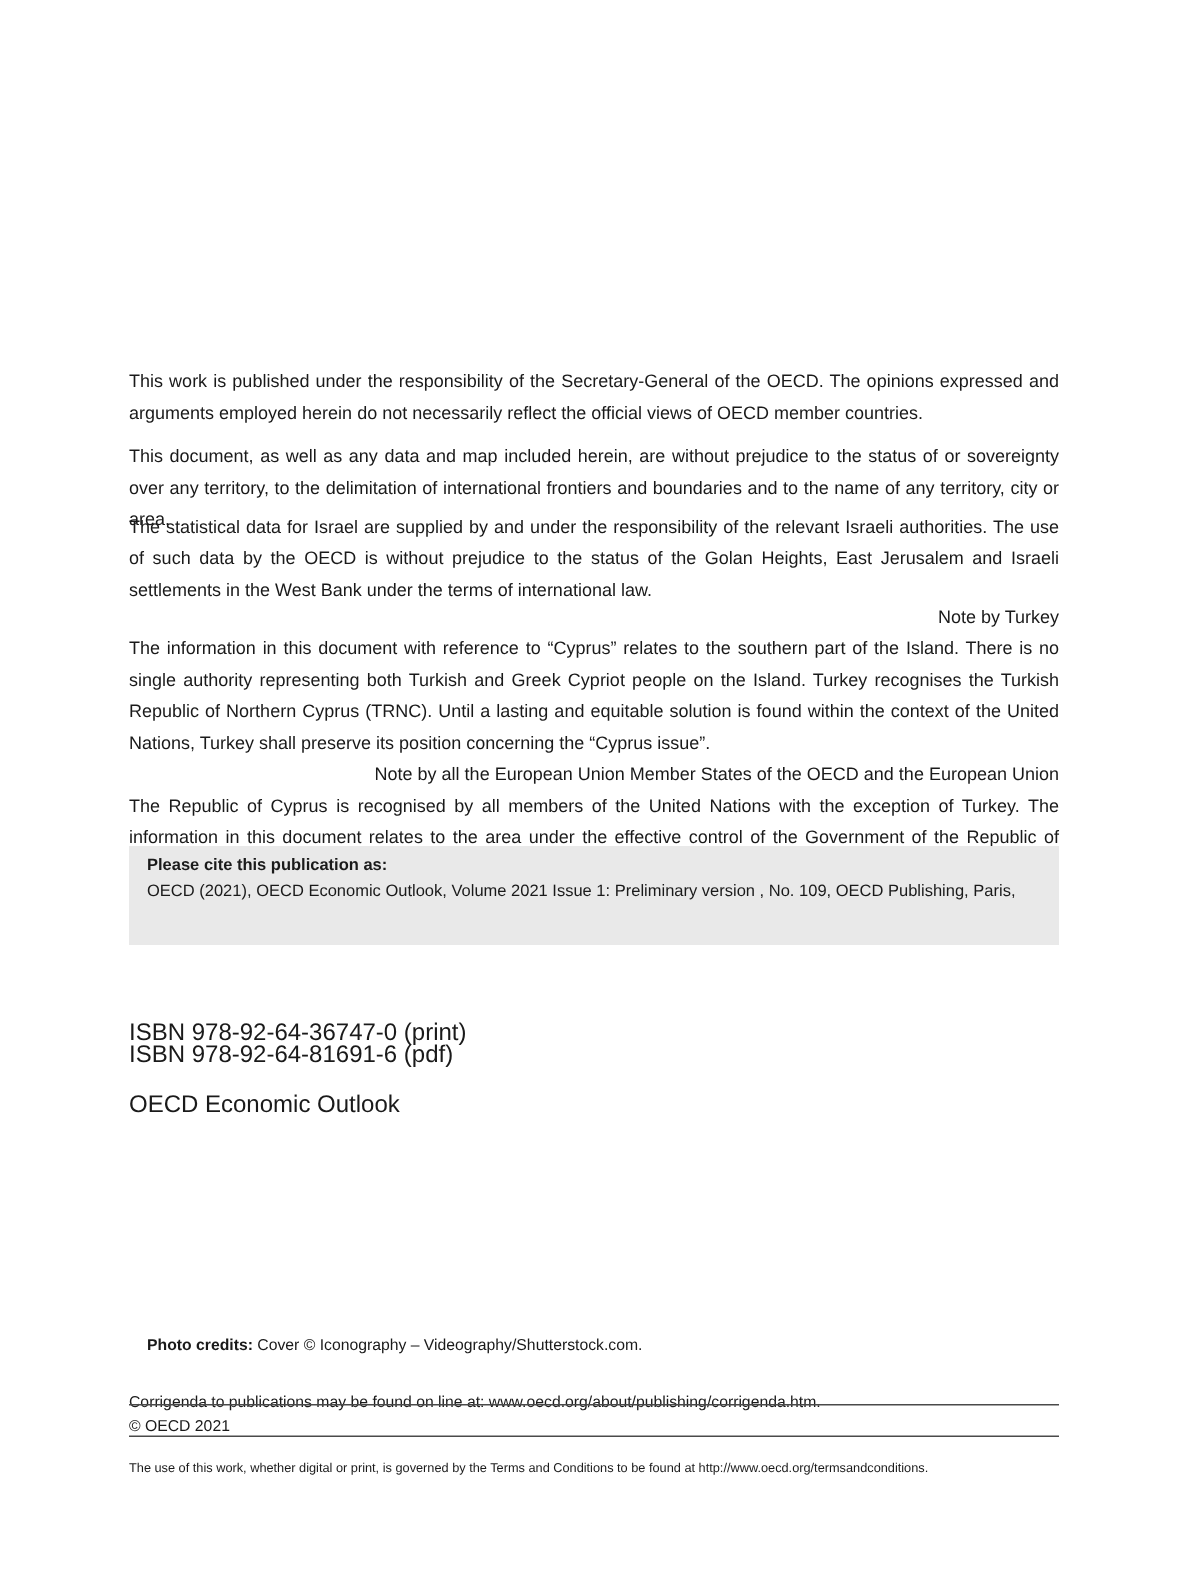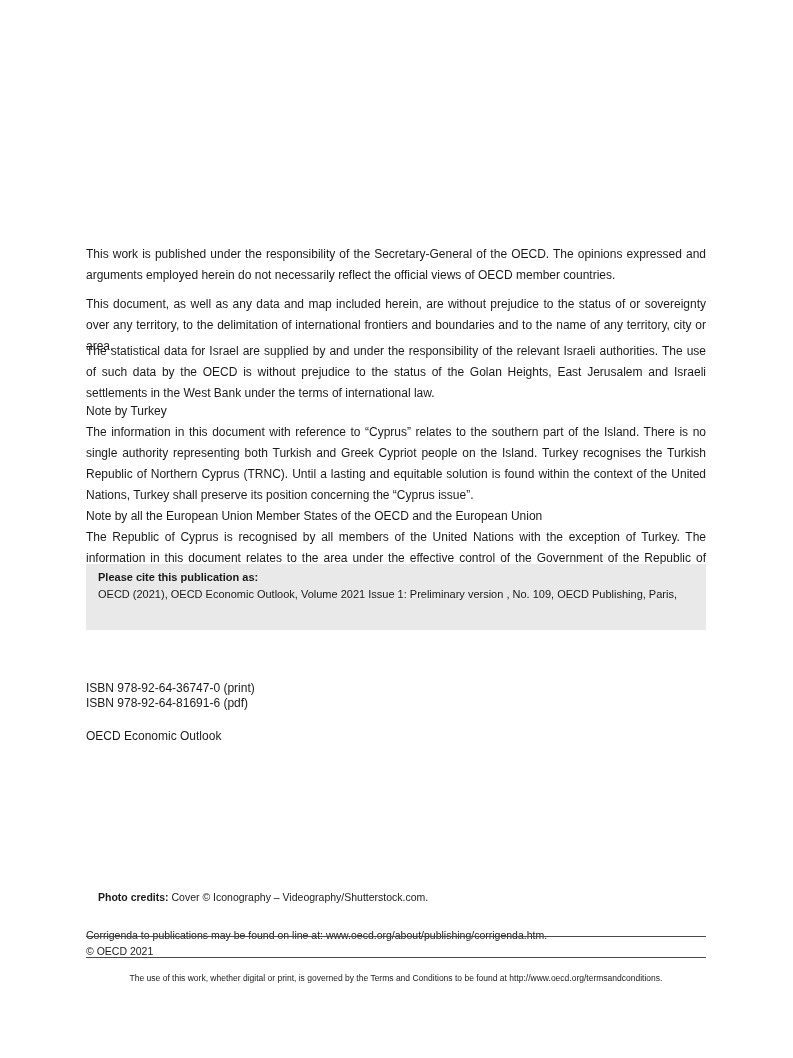--- a/index.html
+++ b/index.html
@@ -7,33 +7,33 @@
     position:relative;
     width:793px; height:1058px;
     background:#ffffff;
     font-family:"Liberation Sans", sans-serif;
     color:#1a1a1a;
     overflow:hidden;
   }
   .content { position:absolute; left:86px; top:0; width:620px; height:1058px; }
   .abs { position:absolute; left:0; width:620px;margin-top:31px; }
   .body-text { font-size:12px; line-height:21px; text-align:justify; }
-  .note-heading { font-size:12px; line-height:21px; }
+  .note-heading { font-size:12px; line-height:21px;text-align:right; }
   .cite-box {
     position:absolute; left:0; top:564px; width:620px; height:66px;
     background:#e9e9e9; box-sizing:border-box; padding:5px 12px 0 12px;
     font-size:11px; line-height:16.5px;
   }
   .b { font-weight:bold; }
   .it { }
-  .small-block { font-size:12px; line-height:15px; }
+  .small-block { font-size:16px; line-height:15px; }
   .photo-credits { font-size:10.5px; line-height:15px;padding-left:12px; }
   .corrigenda-block { font-size:10.5px; line-height:16px; }
   .rule { position:absolute; left:0; width:620px; height:0; border-top:1px solid #4a4a4a; }
-  .terms-line { font-size:8.5px; line-height:12px;text-align:center; }
+  .terms-line { font-size:8.5px; line-height:12px; }
   .copyright-line { font-size:10.5px; line-height:16px; }
 </style>
 </head>
 <body>
 
 <div class="page">
   <div class="content">
 
     <div class="abs body-text" style="top:213px">This work is published under the responsibility of the Secretary-General of the OECD. The opinions expressed and arguments employed herein do not necessarily reflect the official views of OECD member countries.</div>
 

